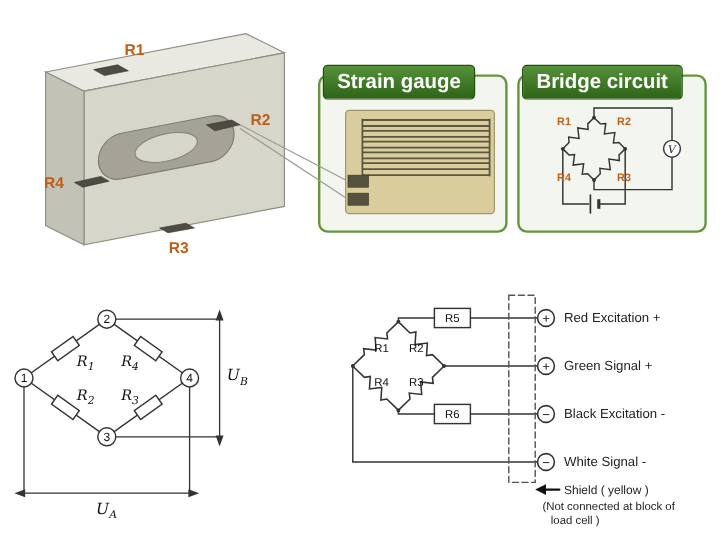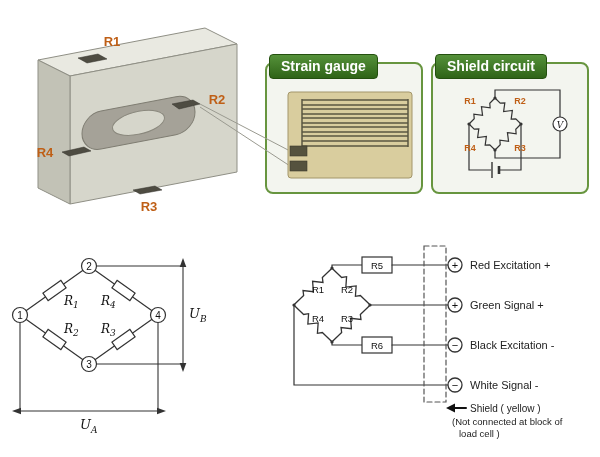--- a/index.html
+++ b/index.html
@@ -2,39 +2,39 @@
 <html><head>
 <meta charset="utf-8">
 <style>
   html,body{margin:0;padding:0;background:#fff;}
   body{font-family:"Liberation Sans",sans-serif;}
   #stage{position:relative;width:600px;height:457px;background:#ffffff;overflow:hidden;}
   #diagram-svg{position:absolute;left:0;top:0;z-index:3;}
   #diagram-svg text{font-family:"Liberation Sans",sans-serif;}
   .callout-box{position:absolute;z-index:1;background:#f3f5ef;border:2px solid #67953f;border-radius:8px;box-sizing:border-box;}
   .box-header{position:absolute;top:-10px;left:2px;background:linear-gradient(#55913a,#2f6417);color:#fff;
-              font-weight:bold;font-size:14px;padding:3px 11px 4px;border-radius:4px;border:1px solid #24500f;white-space:nowrap;}
+              font-weight:bold;font-size:17px;padding:3px 11px 4px;border-radius:4px;border:1px solid #24500f;white-space:nowrap;}
   .txt{position:absolute;z-index:4;color:#111;white-space:nowrap;}
   .rlabel{font-family:"DejaVu Serif",serif;font-style:italic;font-size:12px;}
   .rlabel sub,.vlabel sub{font-size:9px;}
   .vlabel{font-family:"DejaVu Serif",serif;font-style:italic;font-size:13px;}
   .legend-line{font-family:"DejaVu Serif",serif;font-size:14px;}
   .legend-line .usym{font-style:italic;}
   .legend-line sub{font-size:10px;}
 </style>
 </head>
 <body>
 
 <div id="stage">
 
   <div class="callout-box" style="left:265px;top:62px;width:158px;height:132px">
     <div class="box-header">Strain gauge</div>
   </div>
   <div class="callout-box" style="left:431px;top:62px;width:158px;height:132px">
-    <div class="box-header">Shield circuit</div>
+    <div class="box-header">Bridge circuit</div>
   </div>
 
   <svg id="diagram-svg" width="600" height="457" viewBox="0 0 600 457">
     <defs>
       <polyline id="zz18" points="-18,0 -11,0 -8,-3.5 -2.7,3.5 2.7,-3.5 8,3.5 11,0 18,0" fill="none" stroke="#333" stroke-width="1.2"></polyline>
       <polyline id="zz26" points="-26,0 -13,0 -10,-4 -3.3,4 3.3,-4 10,4 13,0 26,0" fill="none" stroke="#333" stroke-width="1.3"></polyline>
       <rect id="rbox" x="-11" y="-4.5" width="22" height="9" fill="#ffffff" stroke="#333" stroke-width="1.2"></rect>
     </defs>
 
     <g>

